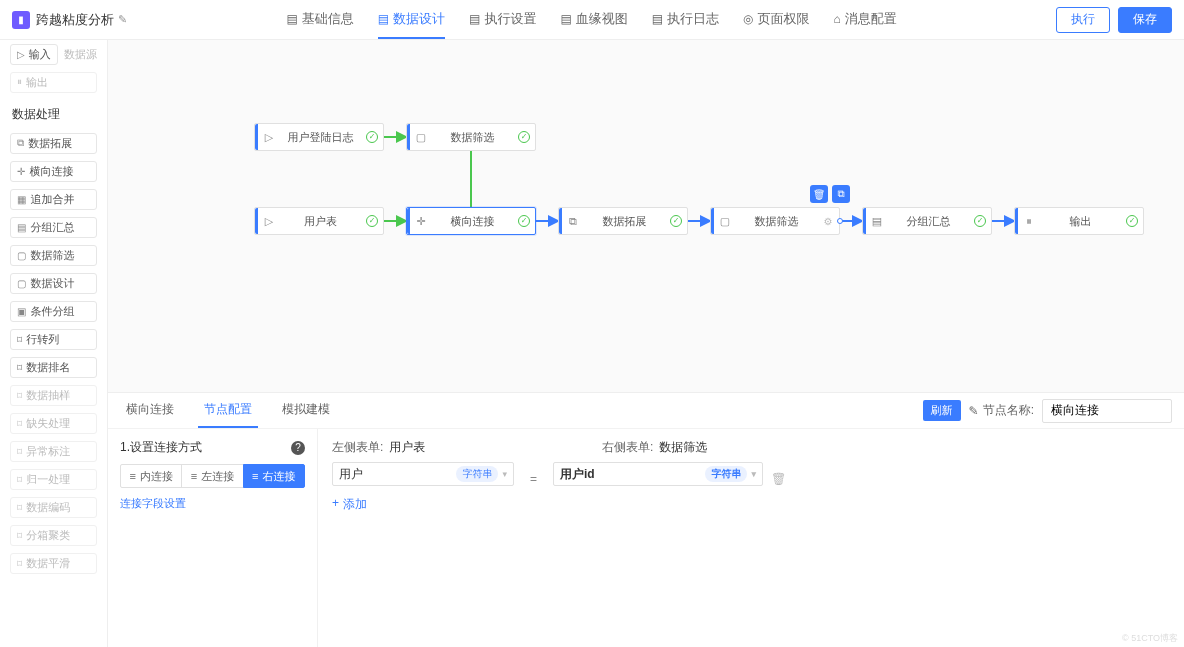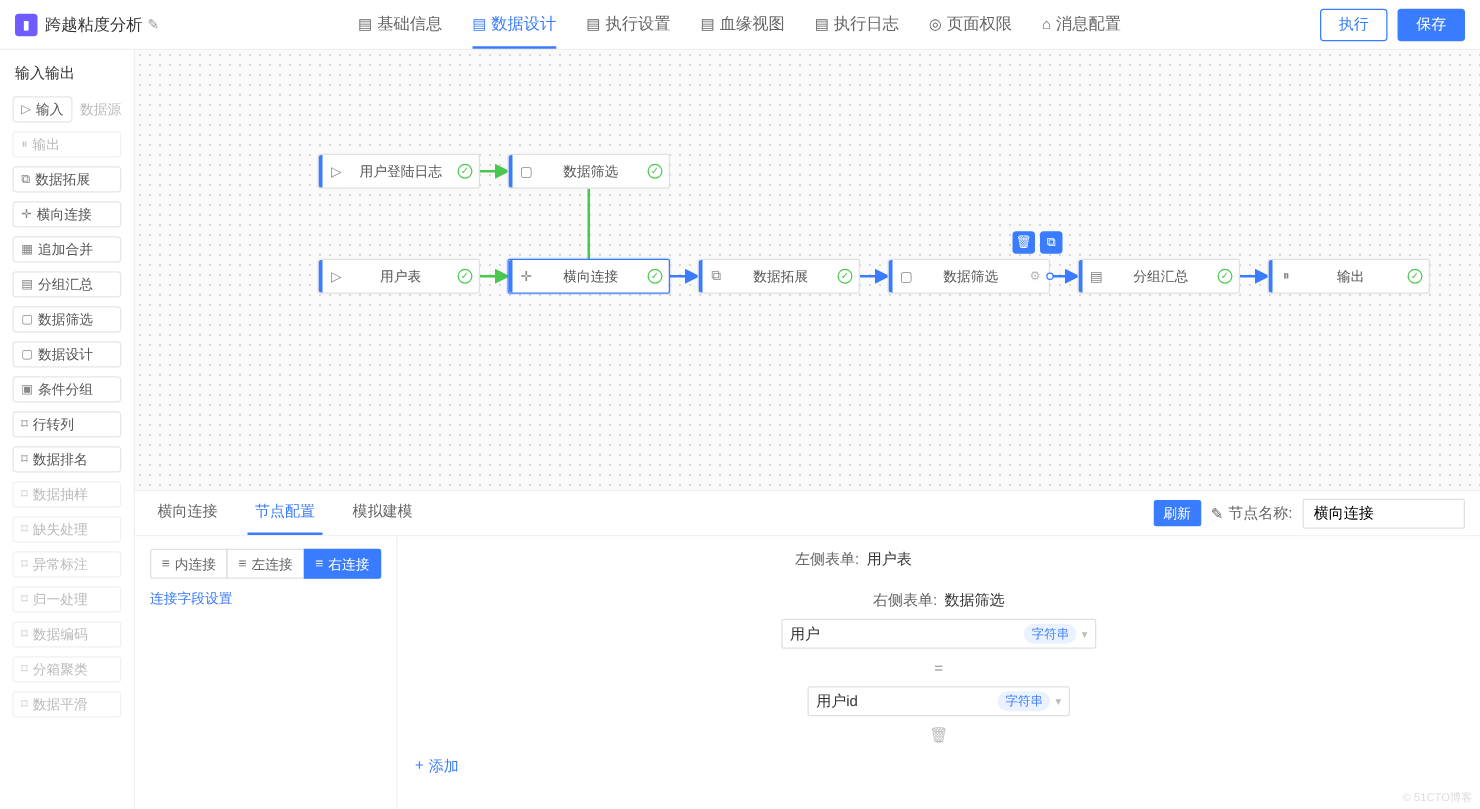--- a/index.html
+++ b/index.html
@@ -60,21 +60,21 @@
 .sec-title { font-size: 12px; color: #333; margin-bottom: 8px; display:flex; align-items:center; }
 .q { margin-left:auto; width:14px; height:14px; border-radius:50%; background:#555; color:#fff; display:flex; align-items:center; justify-content:center; font-size:10px; }
 
 .seg { display: flex; }
 .seg .seg-item { flex:1; border:1px solid #e0e0e0; height:24px; display:flex; align-items:center; justify-content:center; gap:4px; font-size:11px; color:#666; cursor:pointer; margin-left:-1px; }
 .seg .seg-item:first-child { margin-left:0; border-radius:2px 0 0 2px; }
 .seg .seg-item:last-child { border-radius:0 2px 2px 0; }
 .seg .seg-item.active { background:#3a7cff; color:#fff; border-color:#3a7cff; }
 .link-sm { color:#3a7cff; font-size:11px; margin-top:8px; display:inline-block; cursor:pointer; }
 
-.form-row { display:flex; align-items:center; gap:8px; margin-bottom:6px;flex-direction:column; }
+.form-row { display:flex; align-items:flex-end; gap:8px; margin-bottom:6px; }
 .form-label { color:#666; font-size:12px; }
 .select { display:flex; align-items:center; border:1px solid #e0e0e0; border-radius:2px; height:24px; padding:0 6px; width:200px; background:#fff; font-size:12px; cursor:pointer; }
 .select .val { flex:1; color:#333; }
 .tag { background:#eaf1ff; color:#3a7cff; font-size:10px; padding:1px 6px; border-radius:8px; margin-right:4px; }
 .caret { color:#bbb; font-size:9px; }
 .eq { color:#888; font-size:12px; padding:0 8px; }
 .trash { color:#bbb; font-size:12px; cursor:pointer; }
 .add { color:#3a7cff; font-size:12px; cursor:pointer; margin-top:4px; display:inline-flex; gap:4px; }
 .watermark { position:absolute; right:6px; bottom:2px; color:#ddd; font-size:9px; }
 </style>
@@ -117,34 +117,34 @@
     </div>
   <div class="actions-top">
     <div class="btn btn-outline">执行</div>
     <div class="btn btn-primary">保存</div>
   </div>
 </div>
 
 <div class="layout">
 
   <div class="sidebar">
-    <div class="side-sec">输入输出</div>
     <div class="side-row">
       <div class="side-item">
         <span class="ic">▷</span>
         <span>输入</span>
       </div>
       <span class="side-hint">数据源</span>
     </div>
     <div class="side-row">
       <div class="side-item disabled">
         <span class="ic">⏸</span>
         <span>输出</span>
       </div>
     </div>
+    <div class="side-sec">数据处理</div>
     <div id="side-proc">
         <div class="side-row">
           <div class="side-item">
             <span class="ic">⧉</span>
             <span>数据拓展</span>
           </div>
         </div>
         <div class="side-row">
           <div class="side-item">
             <span class="ic">✛</span>
@@ -339,20 +339,24 @@
           <div class="btn-mini">刷新</div>
           <div class="label-sm">
             <span>✎</span>
             <span>节点名称:</span>
           </div>
           <input class="input-text" value="横向连接" style="">
         </div>
       </div>
       <div class="bcontent">
         <div class="bcol-left">
+          <div class="sec-title">
+            <span>1.设置连接方式</span>
+            <span class="q">?</span>
+          </div>
           <div class="seg" id="seg">
               <div class="seg-item">
                 <span>≡</span>
                 <span>内连接</span>
               </div>
               <div class="seg-item">
                 <span>≡</span>
                 <span>左连接</span>
               </div>
               <div class="seg-item active">
@@ -368,27 +372,27 @@
               <span class="form-label">左侧表单:</span>
               <span>用户表</span>
             </div>
             <div style="width:24px;"></div>
             <div style="display:flex; gap:6px;">
               <span class="form-label">右侧表单:</span>
               <span>数据筛选</span>
             </div>
           </div>
           <div class="form-row">
-            <div class="select" style="width:252px;">
+            <div class="select" style="width:182px;">
               <span class="val">用户</span>
               <span class="tag">字符串</span>
               <span class="caret">▾</span>
             </div>
             <span class="eq">=</span>
-            <div class="select" style="width:210px;">
+            <div class="select" style="width:210px;font-weight:bold;">
               <span class="val">用户id</span>
               <span class="tag">字符串</span>
               <span class="caret">▾</span>
             </div>
             <span class="trash">🗑</span>
           </div>
           <span class="add">
             <span>+</span>
             <span>添加</span>
           </span>

